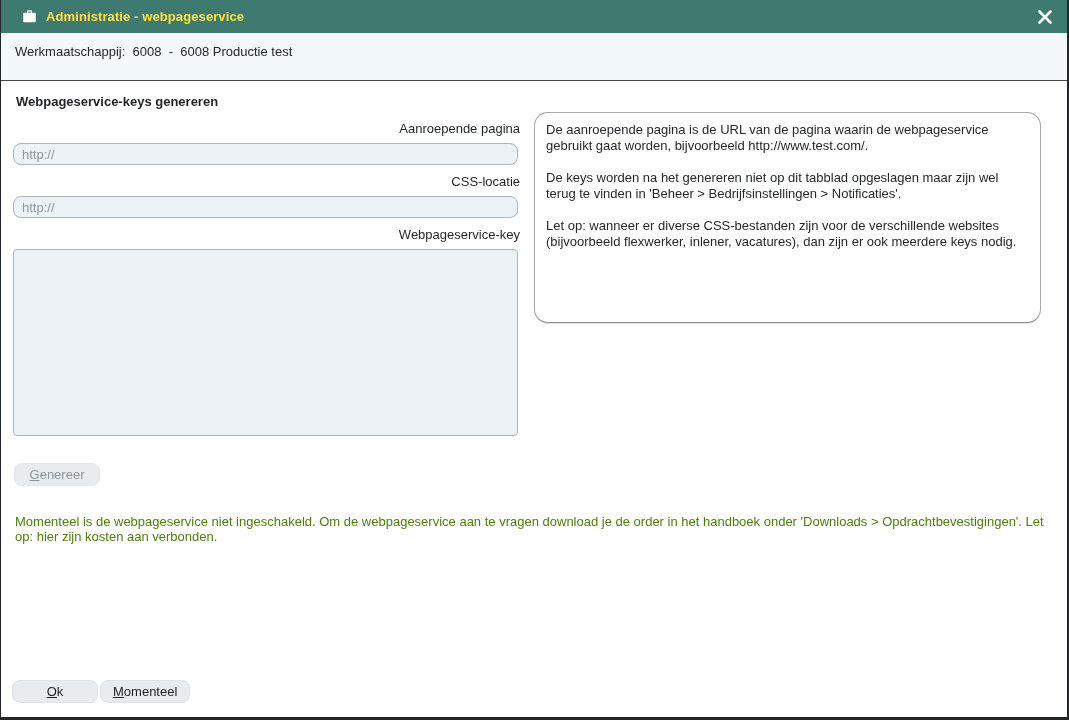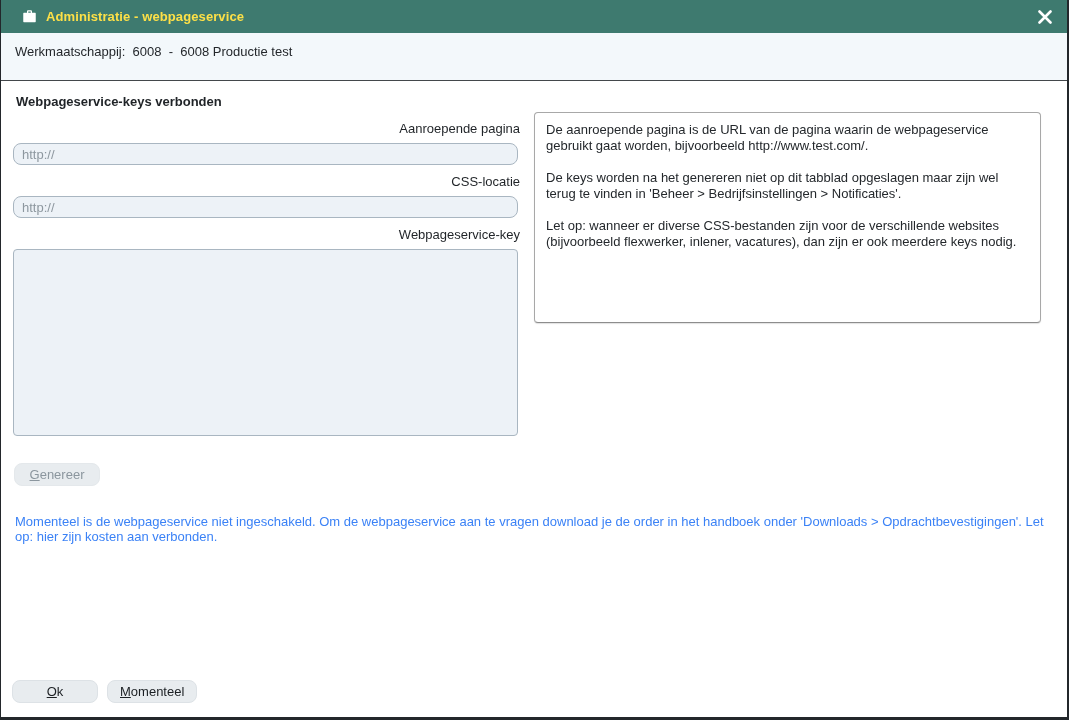--- a/index.html
+++ b/index.html
@@ -108,42 +108,42 @@
   
   .info-panel {
     position: absolute;
     left: 533px;            
     top: 31px;
     width: 507px;
     height: 211px;
     background: #fff;
     border: 1px solid #a8a8a8;
     border-bottom-color: #8d8d8d;
-    border-radius: 4px;
+    border-radius: 14px;
     padding: 9px 11px;
     line-height: 16px;
     color: #24282c;
     box-shadow: 0 1px 1px rgba(0,0,0,.12);
   }
   .info-panel p { margin: 0 0 16px 0; }
   .info-panel p:last-child { margin-bottom: 0; }
   
   .warning-text {
     margin-top: 28px;
     width: 1039px;
     line-height: 15px;
-    color: #3b82f6;
+    color: #4d7c0f;
   }
   
   .footer {
     position: absolute;
     left: 11px;
     bottom: 14px;
     display: flex;
-    gap: 9px;
+    gap: 2px;
   }
 </style>
 </head>
 <body>
 
 <div class="dialog">
 
   <div class="titlebar">
     <span class="app-icon">
       <svg width="15" height="15" viewBox="0 0 24 24" fill="#ffffff" aria-hidden="true">
@@ -158,21 +158,21 @@
     </span>
   </div>
 
   <div class="subheader">
     <span class="company-line">Werkmaatschappij:  6008  -  6008 Productie test</span>
   </div>
 
   <div class="content">
 
     <div class="left-col">
-      <div class="section-heading">Webpageservice-keys verbonden</div>
+      <div class="section-heading">Webpageservice-keys genereren</div>
 
       <div class="field-label">Aanroepende pagina</div>
       <input type="text" class="text-input" placeholder="http://" style="">
 
       <div class="field-label">CSS-locatie</div>
       <input type="text" class="text-input" placeholder="http://" style="">
 
       <div class="field-label">Webpageservice-key</div>
       <textarea class="key-textarea" style=""></textarea>
 

